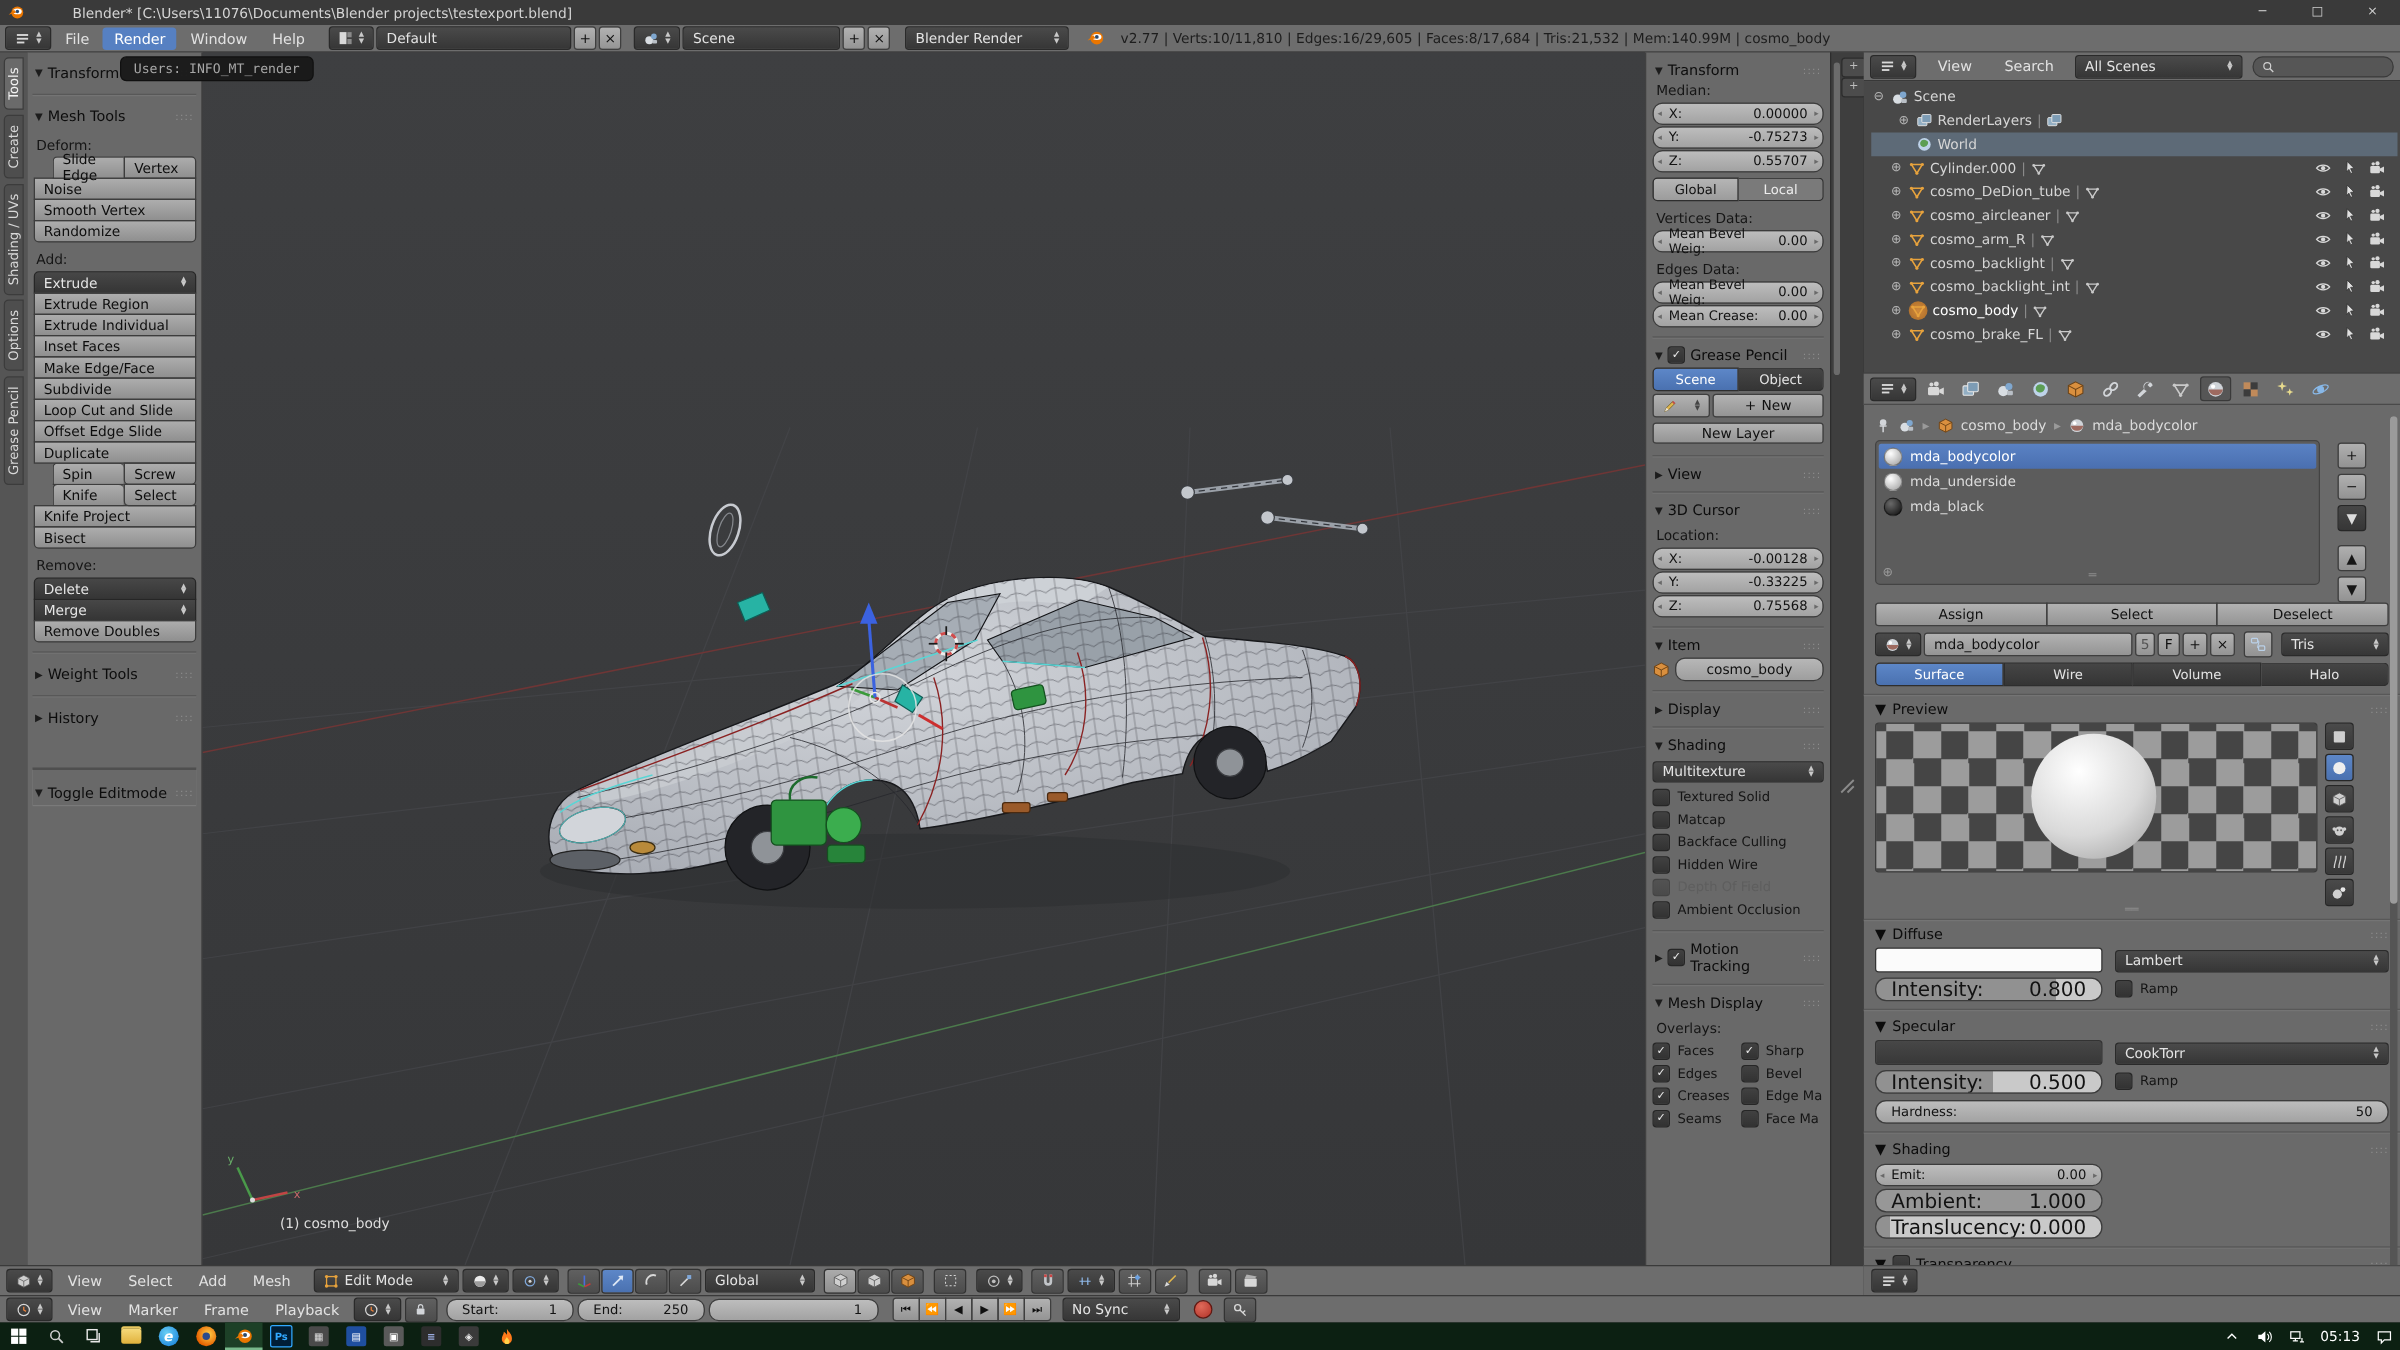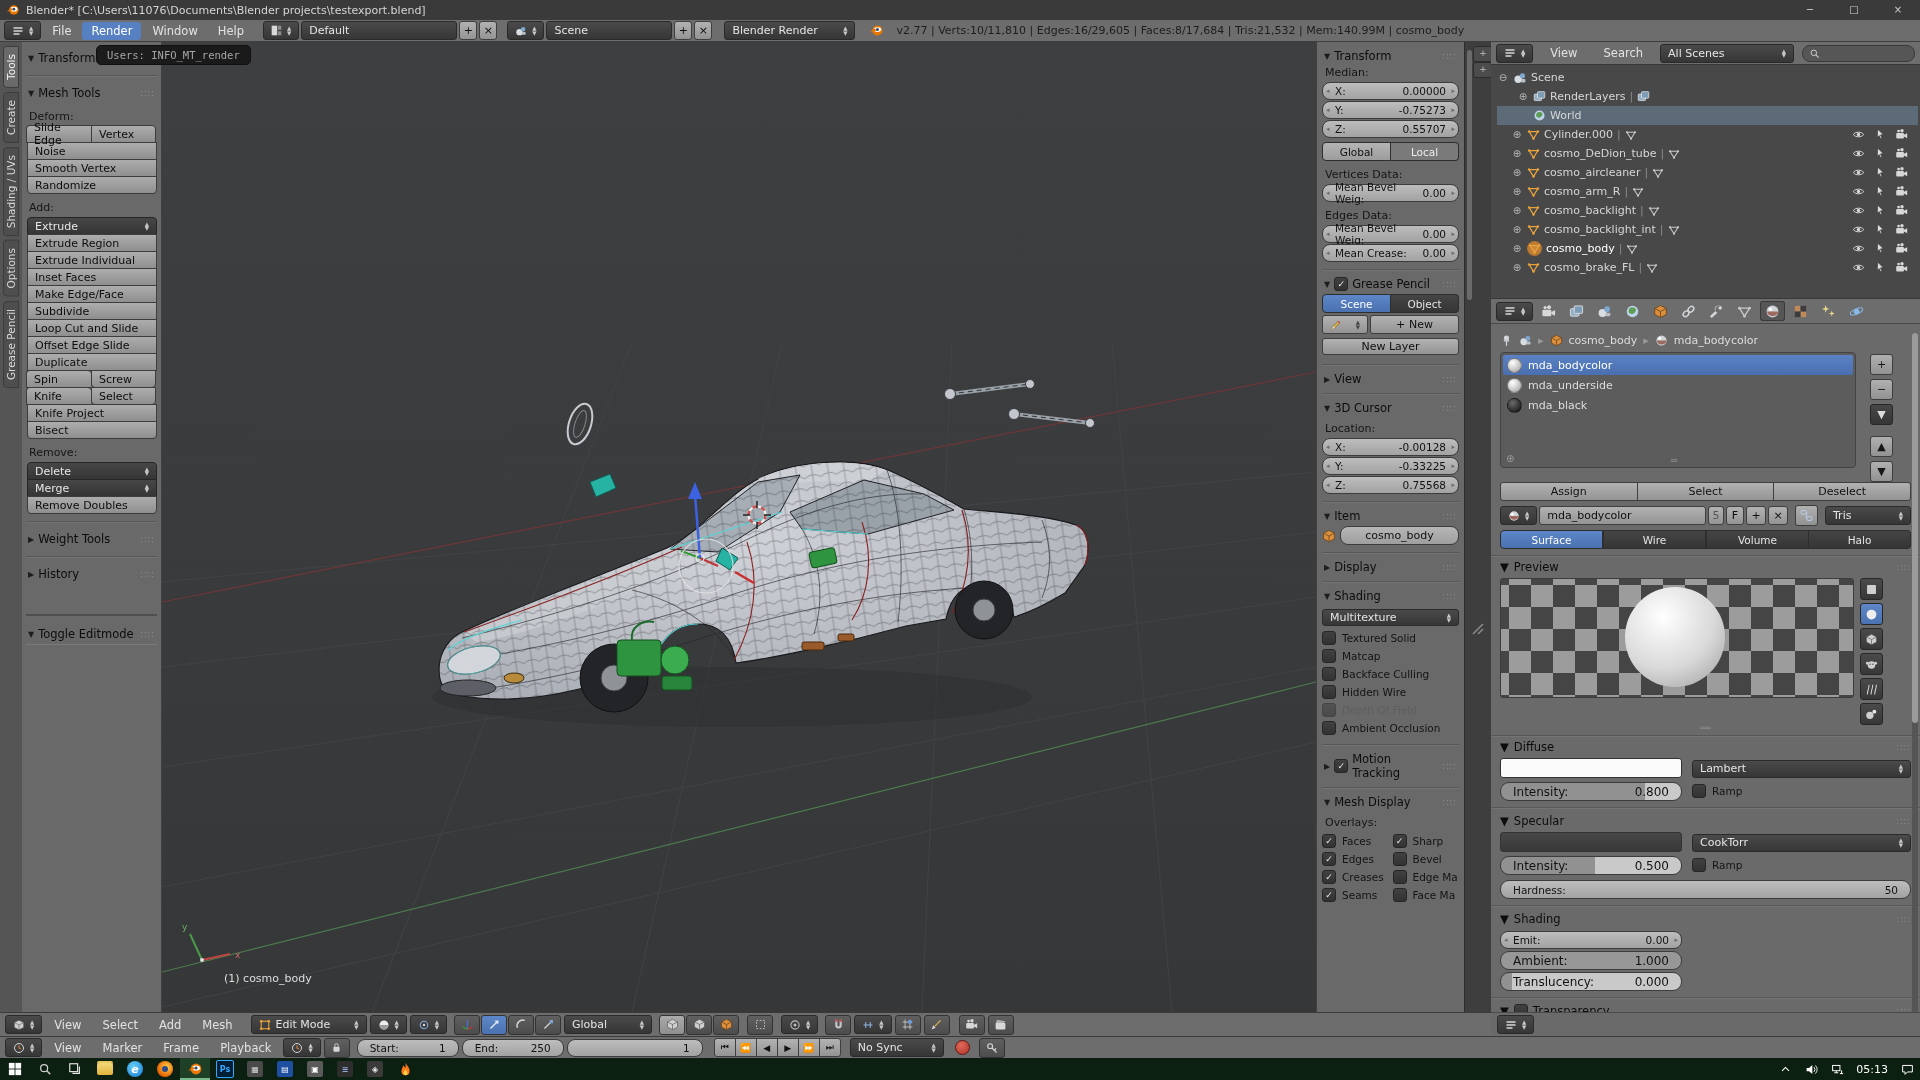--- a/index.html
+++ b/index.html
@@ -4,21 +4,21 @@
 <style>
   html,body{margin:0;padding:0;background:#222;}
   body{width:1920px;height:1080px;position:relative;overflow:hidden;
        font-family:"DejaVu Sans",sans-serif;font-size:11px;color:#111;
        -webkit-font-smoothing:antialiased;}
   .abs{position:absolute;}
   .row{display:flex;align-items:center;}
 
   
   #titlebar{left:0;top:0;width:1920px;height:20px;background:#3a3a3a;color:#d5d5d5;
-            font-size:11px;display:flex;align-items:center;}
+            font-size:11px;display:flex;align-items:center;gap:32px;}
   #titlebar .wbtns{margin-left:auto;display:flex;}
   #titlebar .wbtn{width:44px;height:20px;text-align:center;line-height:19px;color:#cfcfcf;font-size:10px;}
 
   
   #topbar{left:0;top:20px;width:1920px;height:22px;background:#6d6d6d;
           border-bottom:1px solid #3f3f3f;display:flex;align-items:center;gap:2px;padding:0 4px;box-sizing:border-box;}
   .menu{color:#e2e2e2;padding:2px 9px;border-radius:3px;font-size:11.5px;}
   .menu.active{background:#5680c2;color:#fff;}
   .dbtn{background:linear-gradient(#4a4a4a,#363636);border:1px solid #2a2a2a;border-radius:3px;
         color:#e4e4e4;height:17px;display:inline-flex;align-items:center;padding:0 7px;gap:5px;font-size:11px;}
@@ -43,21 +43,21 @@
   .phead{font-size:11.5px;color:#0c0c0c;display:flex;align-items:center;gap:4px;margin:3px 2px;}
   .phead .tri{font-size:8px;color:#1c1c1c;}
   .dots{margin-left:auto;color:#8f8f8f;font-size:8px;letter-spacing:1px;}
   .tb{display:flex;width:130px;height:18px;box-sizing:border-box;background:linear-gradient(#adadad,#8f8f8f);
       border:1px solid #3d3d3d;border-radius:0;color:#0d0d0d;align-items:center;padding:0 7px;
       margin:-1px 0 0 1px;font-size:11px;}
   .grp .tb:first-child{border-radius:4px 4px 0 0;margin-top:0;}
   .grp .tb:last-child{border-radius:0 0 4px 4px;}
   .grp .tb:only-child{border-radius:4px;}
   .tb.dark{background:linear-gradient(#474747,#353535);color:#e6e6e6;border-color:#262626;}
-  .half{display:flex;margin:-1px 0 0 0;}
+  .half{display:flex;margin:-1px 0 0 16px;}
   .half .tb{margin:0;width:65px;}
   .half .tb:first-child{border-right:none;}
   .slabel{color:#151515;margin:7px 3px 3px;font-size:11px;}
   .psep{border-top:1px solid #585858;box-shadow:0 1px 0 #747474;margin:7px 0;}
 
   
   #viewport{left:162px;top:42px;width:1154px;height:970px;background:#3a3b3d;}
   #vpinfo{left:224px;top:972px;color:#dedede;font-size:11px;z-index:5;}
 
   
@@ -123,21 +123,21 @@
   .checker{width:352px;height:118px;border:1px solid #3c3c3c;border-radius:3px;position:relative;overflow:hidden;
     background:
       repeating-conic-gradient(#9c9c9c 0% 25%, #454545 0% 50%);
     background-size:44px 44px;background-position:8px 6px;}
   .checker .sphere{position:absolute;left:124px;top:8px;width:100px;height:100px;border-radius:50%;
       background:radial-gradient(circle at 38% 30%,#ffffff,#d9d9d9 55%,#a2a2a2 95%);}
   .pvbtn{width:21px;height:20px;border-radius:3px;background:linear-gradient(#4a4a4a,#383838);border:1px solid #272727;
          display:flex;align-items:center;justify-content:center;}
   .pvbtn.active{background:linear-gradient(#5d87c8,#4a71b0);}
   .sld{position:relative;display:flex;align-items:center;height:17px;border:1px solid #3c3c3c;border-radius:9px;
-       color:#121212;padding:0 12px;font-size:12px;overflow:hidden;}
+       color:#121212;padding:0 12px;font-size:16px;overflow:hidden;}
   .sld .lab{z-index:1;} .sld .val{margin-left:auto;z-index:1;}
   .f100{background:#979797;}
   .f80{background:linear-gradient(to right,#919191 0 80%,#c9c9c9 80%);}
   .f52{background:linear-gradient(to right,#919191 0 52%,#c9c9c9 52%);}
   .f5{background:linear-gradient(to right,#919191 0 6%,#c9c9c9 6%);}
   .swatch{height:18px;border-radius:3px;border:1px solid #333;}
   .prophead{font-size:11.5px;color:#0c0c0c;display:flex;align-items:center;gap:5px;margin:4px 0;}
   .vscroll{position:absolute;right:2px;top:34px;width:6px;height:690px;background:#555;border-radius:3px;}
   .vscroll .hnd{position:absolute;left:0;top:0;width:6px;height:390px;background:#9b9b9b;border-radius:3px;}
 

